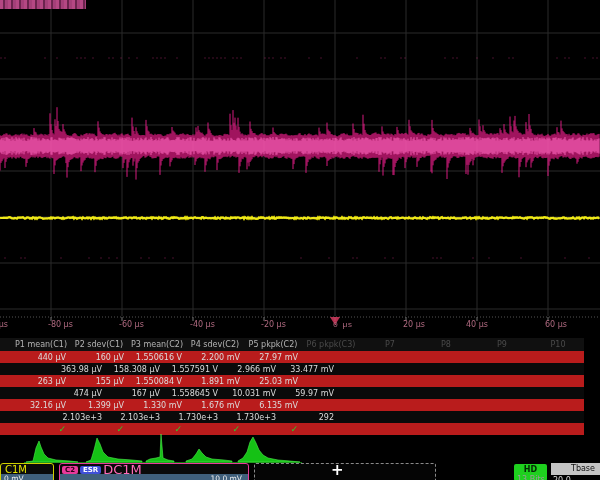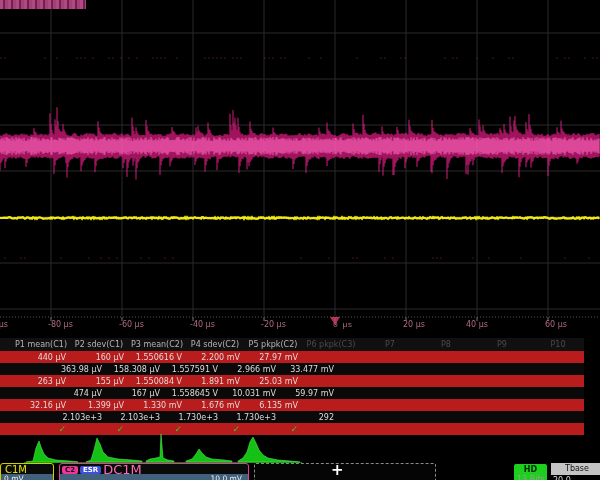--- a/index.html
+++ b/index.html
@@ -40,21 +40,21 @@
   #c1-coupling{color:#e6e600;font-size:10px;line-height:8px;padding-left:2px;}
   #c2-coupling{color:#ff6ab8;font-size:13px;line-height:8px;}
   #c1-value{padding-left:3px;}
   #c2-value{text-align:right;padding-right:6px;}
   #empty-slot{position:absolute;left:254px;top:1px;width:182px;height:20px;border:1px dashed #8a8a8a;border-radius:2px;background:#050505;box-sizing:border-box;}
   #plus-cursor{position:absolute;left:331px;top:-1px;color:#fff;font-size:15px;font-weight:bold;}
   #hd-badge{position:absolute;left:514px;top:2px;width:33px;height:17px;background:#1ed01e;border-radius:2px;
             color:#032803;font-size:8px;font-weight:bold;text-align:center;line-height:11px;}
   #bits-label{position:absolute;left:517px;top:13px;color:#9a9a9a;font-size:8px;}
   #tbase-box{position:absolute;left:551px;top:1px;width:49px;height:12px;background:#c4c4c4;color:#111;
-             font-size:8px;line-height:12px;padding-left:14px;box-sizing:border-box;}
+             font-size:8px;line-height:12px;padding-left:20px;box-sizing:border-box;}
   #tbase-value{position:absolute;left:553px;top:14px;color:#ddd;font-size:8px;}
 </style>
 </head>
 <body>
 
 <div id="screen">
 
   <div id="plot">
     <svg id="plot-svg" width="600" height="334">
         <g>

